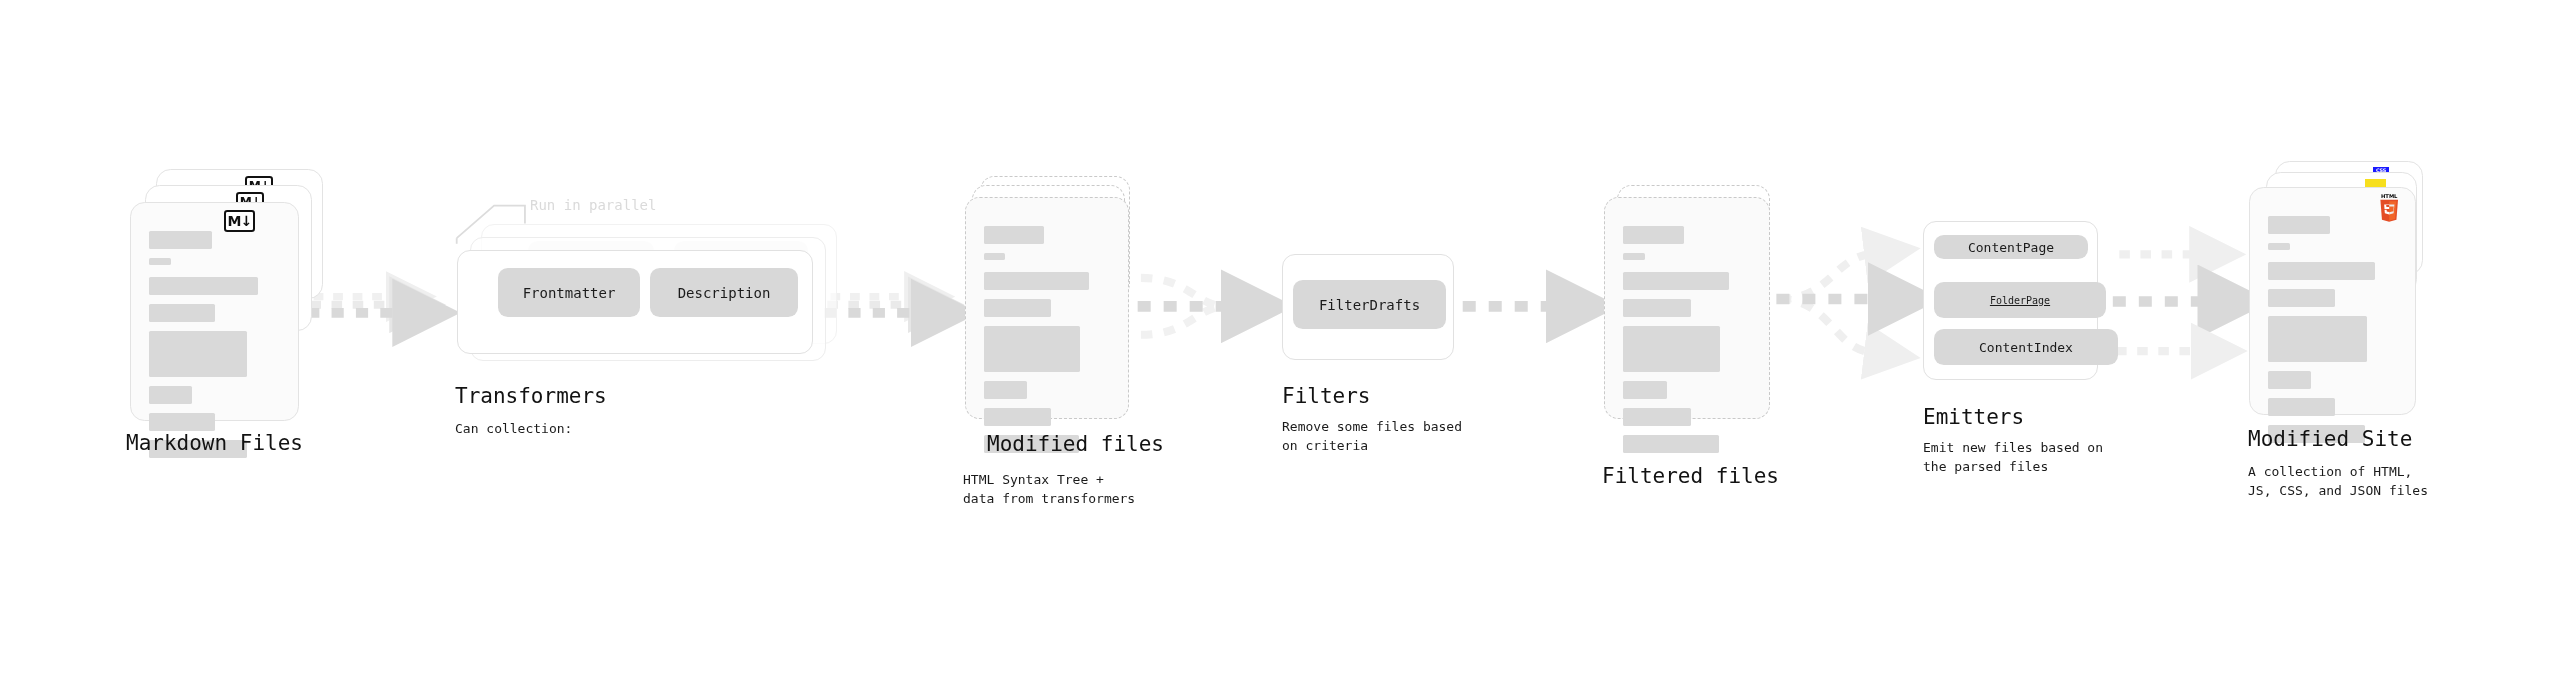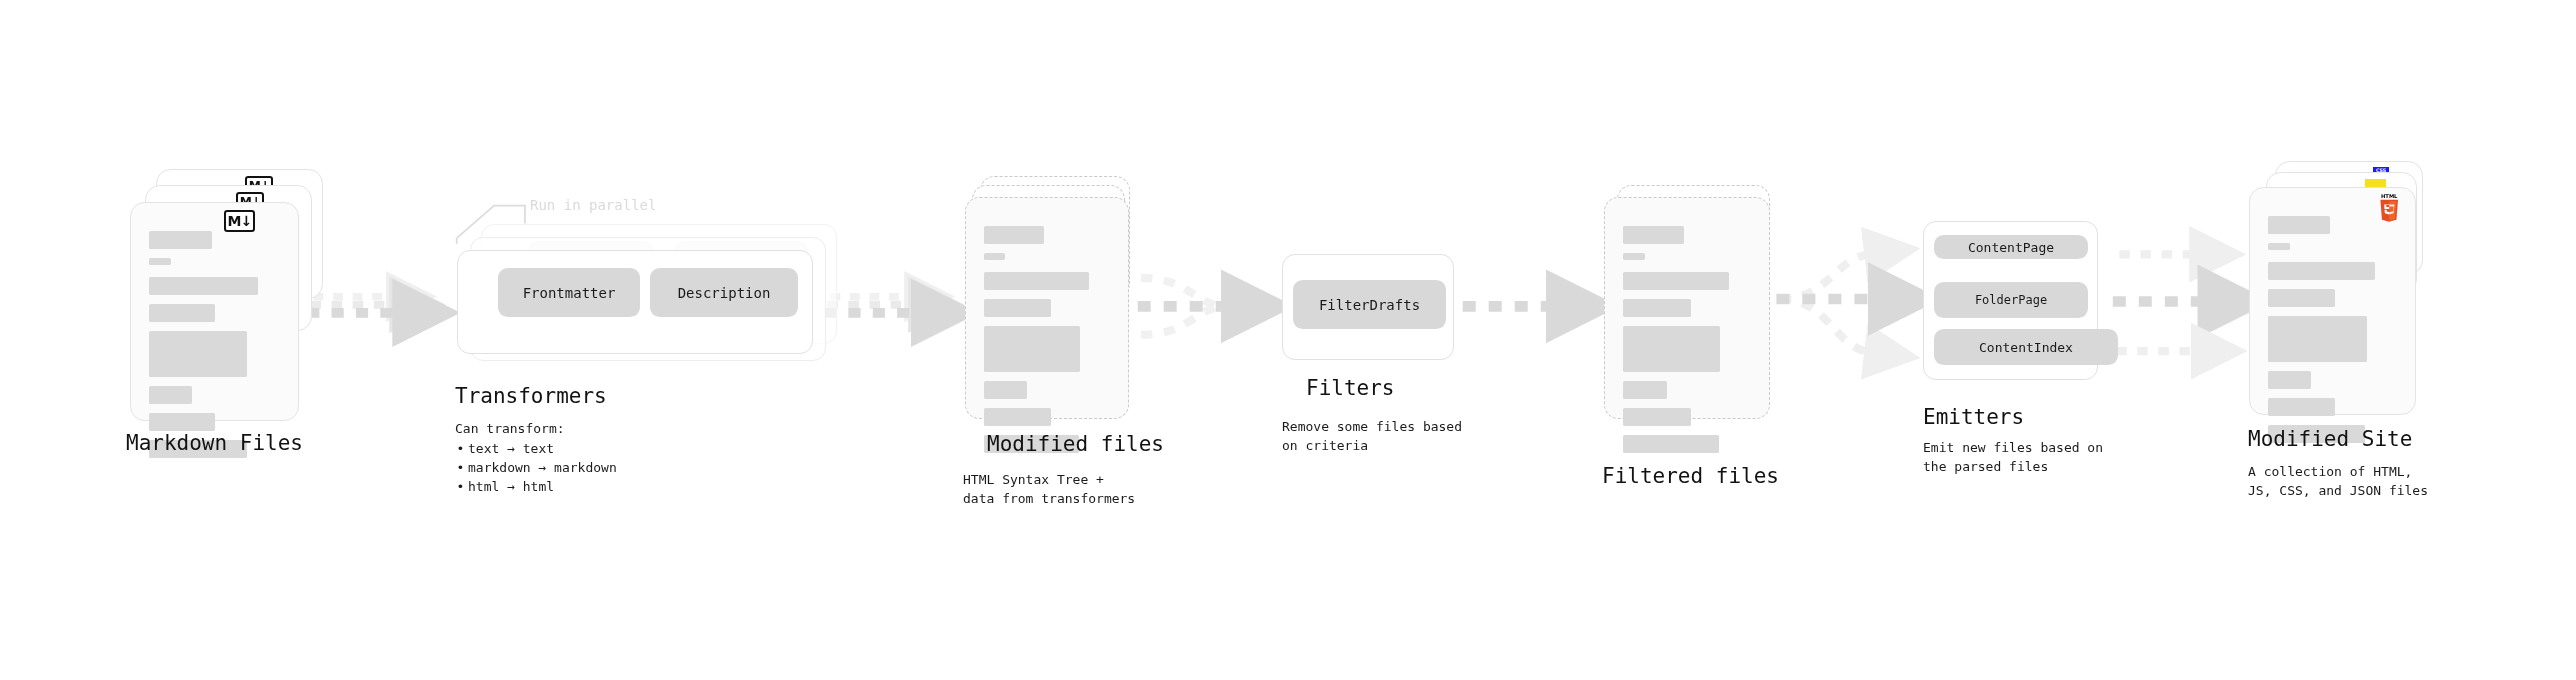--- a/index.html
+++ b/index.html
@@ -199,26 +199,21 @@
     <div class="chip ghost1" style="left:515px; top:252px; width:128px; height:63px;"></div>
     <div class="chip ghost1" style="left:665px; top:252px; width:137px; height:63px;"></div>
 
     <div class="groupbox" style="left:457px; top:250px; width:356px; height:104px;"></div>
     <div class="chip" style="left:498px; top:268px; width:142px; height:49px;">Frontmatter</div>
     <div class="chip" style="left:650px; top:268px; width:148px; height:49px;">Description</div>
 
     <div class="title" style="left:455px; top:384px;">Transformers</div>
 
     <div class="subtitle" style="left:455px; top:420px;">
-      <span class="b">Can transform:</span>
-      <ul class="bullets">
-        <li>text → text</li>
-        <li>markdown → markdown</li>
-        <li>html → html</li>
-      </ul>
+      <span class="b">Can collection:</span>
     </div>
   </div>
 
   <div>
     <div class="filecard dashed" style="left:980px; top:176px; width:150px; height:122px; background:#fff;"></div>
     <div class="filecard dashed" style="left:972px; top:185px; width:153px; height:130px; background:#fff;"></div>
 
     <div class="filecard dashed" style="left:965px; top:197px; width:164px; height:222px;">
       <div class="card-lines">
         <div class="ln h"></div>
@@ -236,21 +231,21 @@
     <div class="subtitle" style="left:963px; top:471px;">
       <span class="b">HTML Syntax Tree +</span>
       <span class="b">data from transformers</span>
     </div>
   </div>
 
   <div>
     <div class="groupbox" style="left:1282px; top:254px; width:172px; height:106px;"></div>
     <div class="chip" style="left:1293px; top:280px; width:153px; height:49px;">FilterDrafts</div>
 
-    <div class="title" style="left:1282px; top:376px;margin-left:24px;">Filters</div>
+    <div class="title" style="left:1282px; top:384px;">Filters</div>
     <div class="subtitle" style="left:1282px; top:418px;">
       <span class="b">Remove some files based</span>
       <span class="b">on criteria</span>
     </div>
   </div>
 
   <div>
     <div class="filecard dashed" style="left:1617px; top:185px; width:153px; height:130px; background:#fff;"></div>
 
     <div class="filecard dashed" style="left:1604px; top:197px; width:166px; height:222px;">
@@ -265,21 +260,21 @@
         <div class="ln" style="width:75%"></div>
       </div>
     </div>
 
     <div class="title" style="left:1602px; top:432px;margin-top:32px;">Filtered files</div>
   </div>
 
   <div>
     <div class="groupbox" style="left:1923px; top:221px; width:175px; height:159px;"></div>
     <div class="chip" style="left:1934px; top:235px; width:154px; height:24px; font-size:13px;">ContentPage</div>
-    <div class="chip" style="left:1934px; top:282px; width:154px; height:36px; font-size:12px;">FolderPage</div>
+    <div class="chip" style="left:1934px; top:282px; width:172px; height:36px; font-size:10px;text-decoration:underline;">FolderPage</div>
     <div class="chip" style="left:1934px; top:329px; width:184px; height:36px; font-size:13px;">ContentIndex</div>
 
     <div class="title" style="left:1923px; top:405px;">Emitters</div>
     <div class="subtitle" style="left:1923px; top:439px;">
       <span class="b">Emit new files based on</span>
       <span class="b">the parsed files</span>
     </div>
   </div>
 
   <div>

